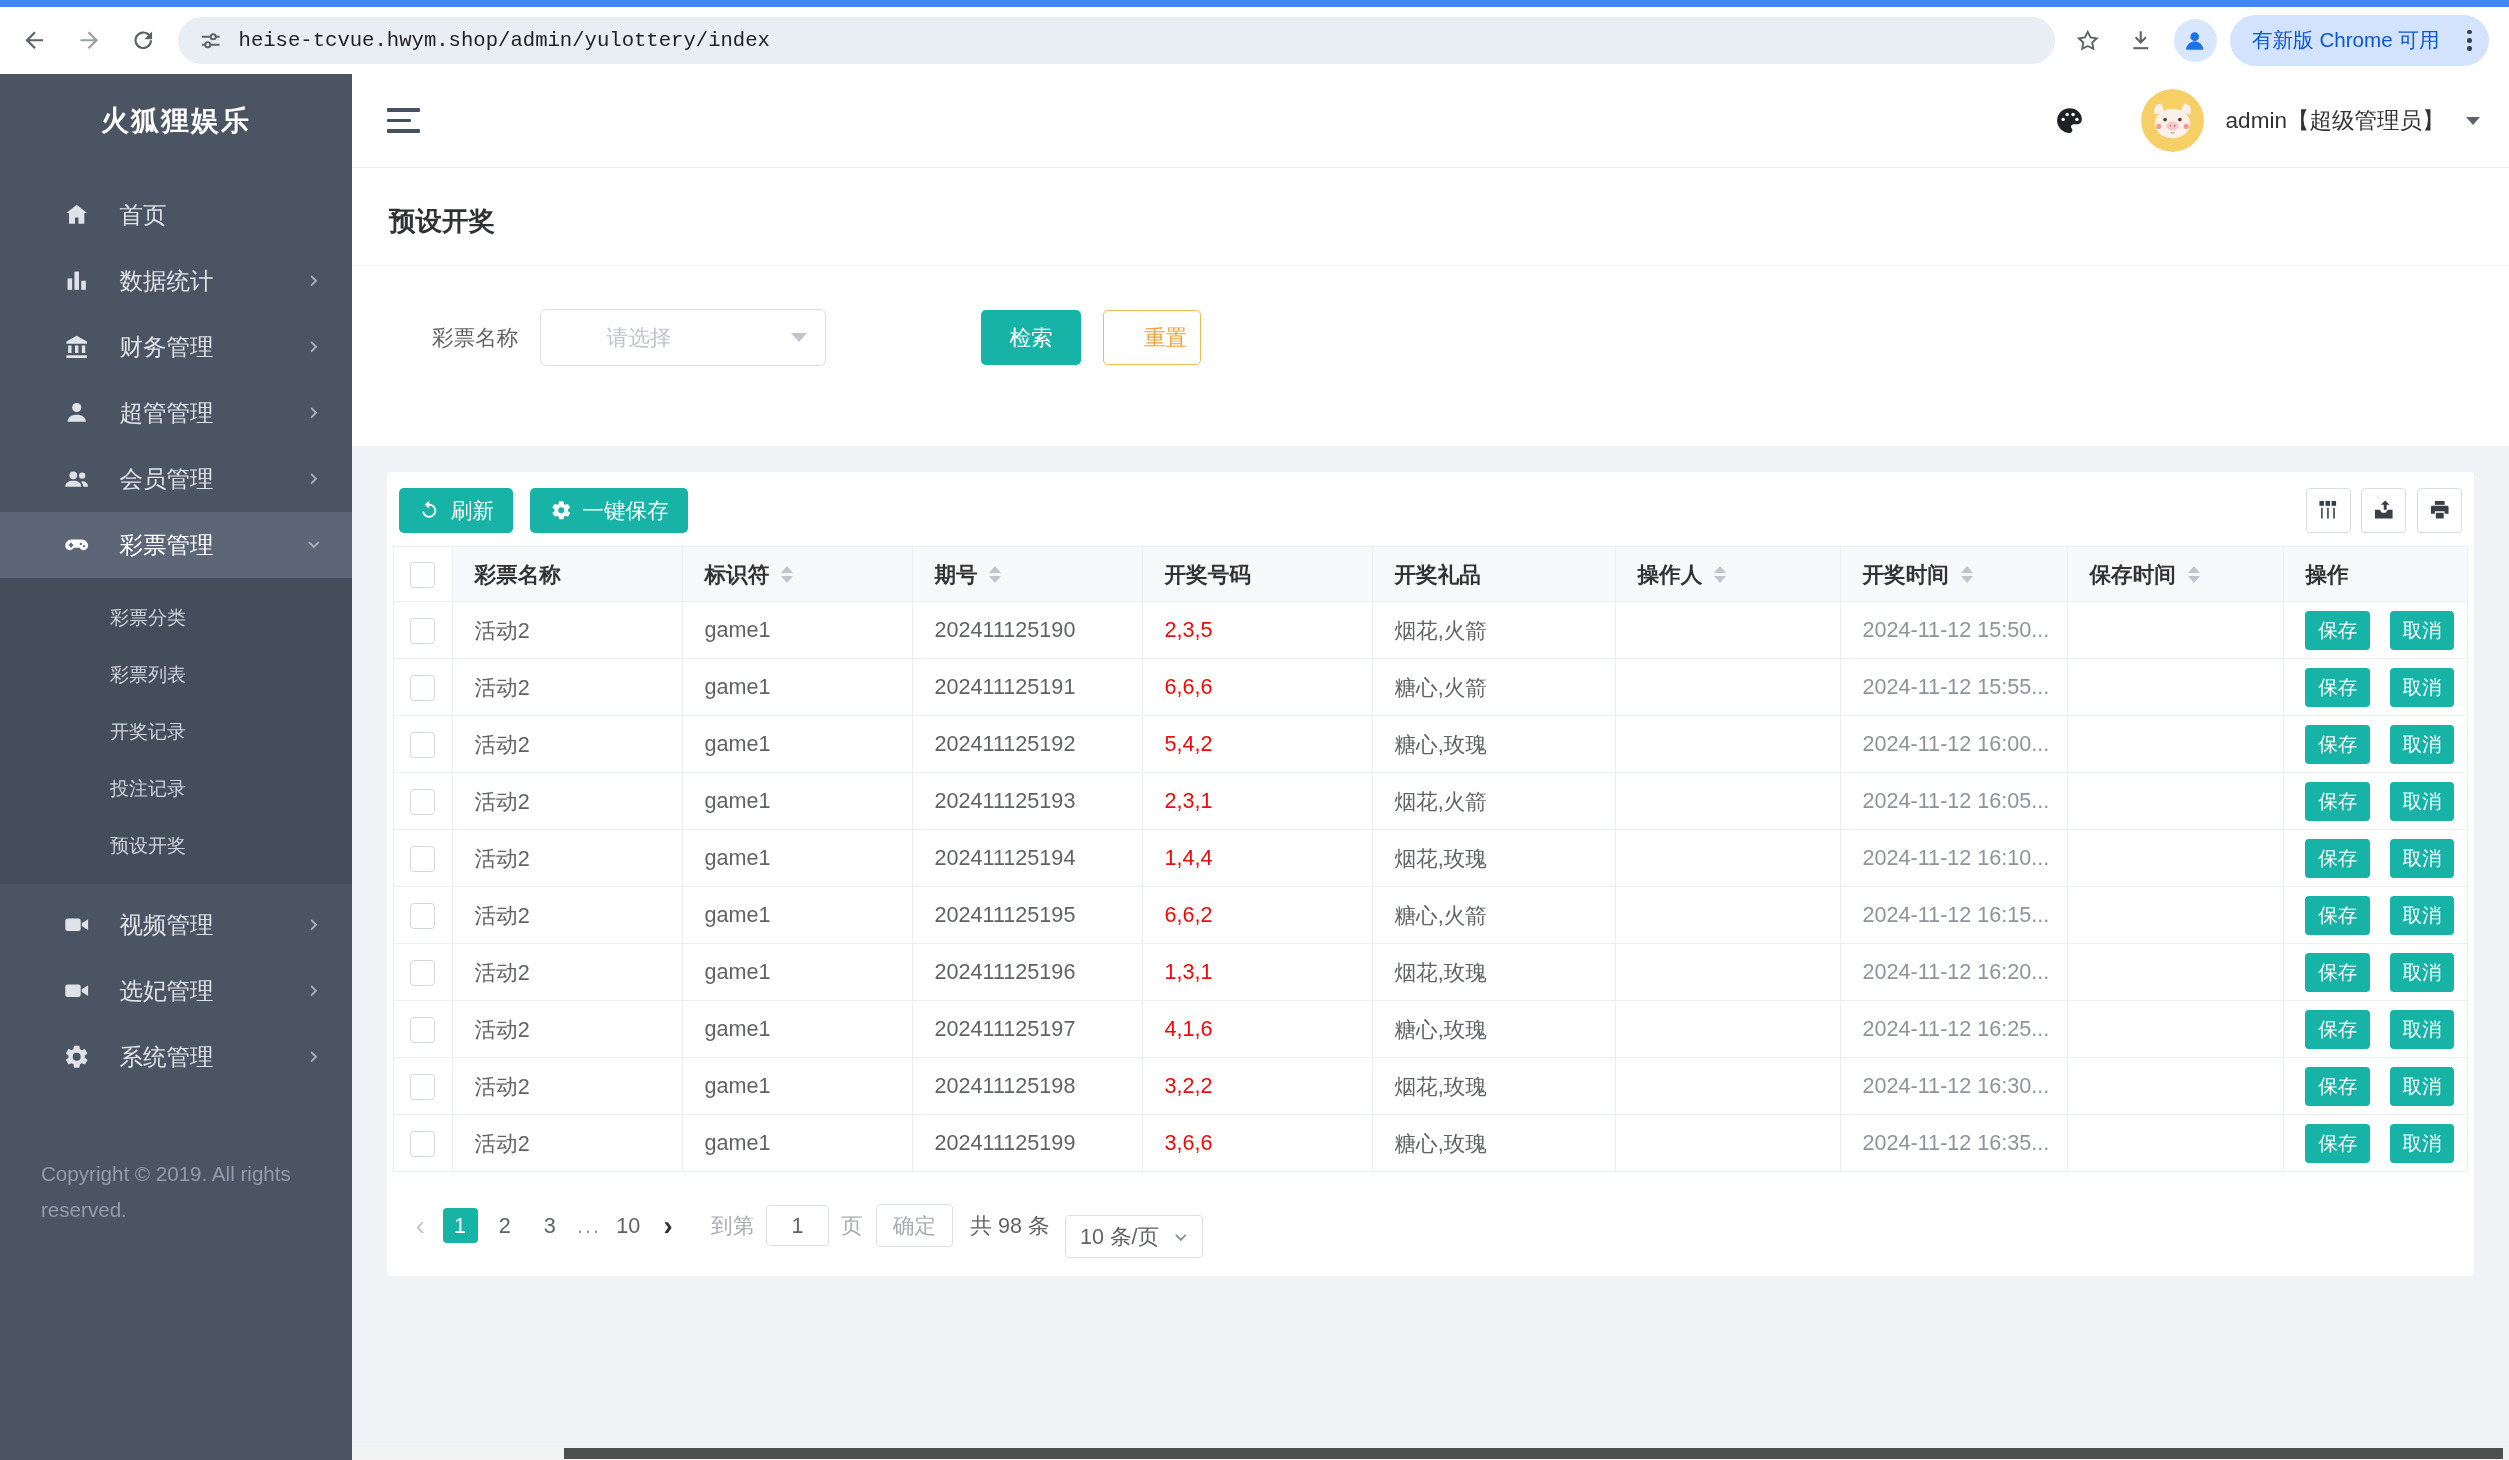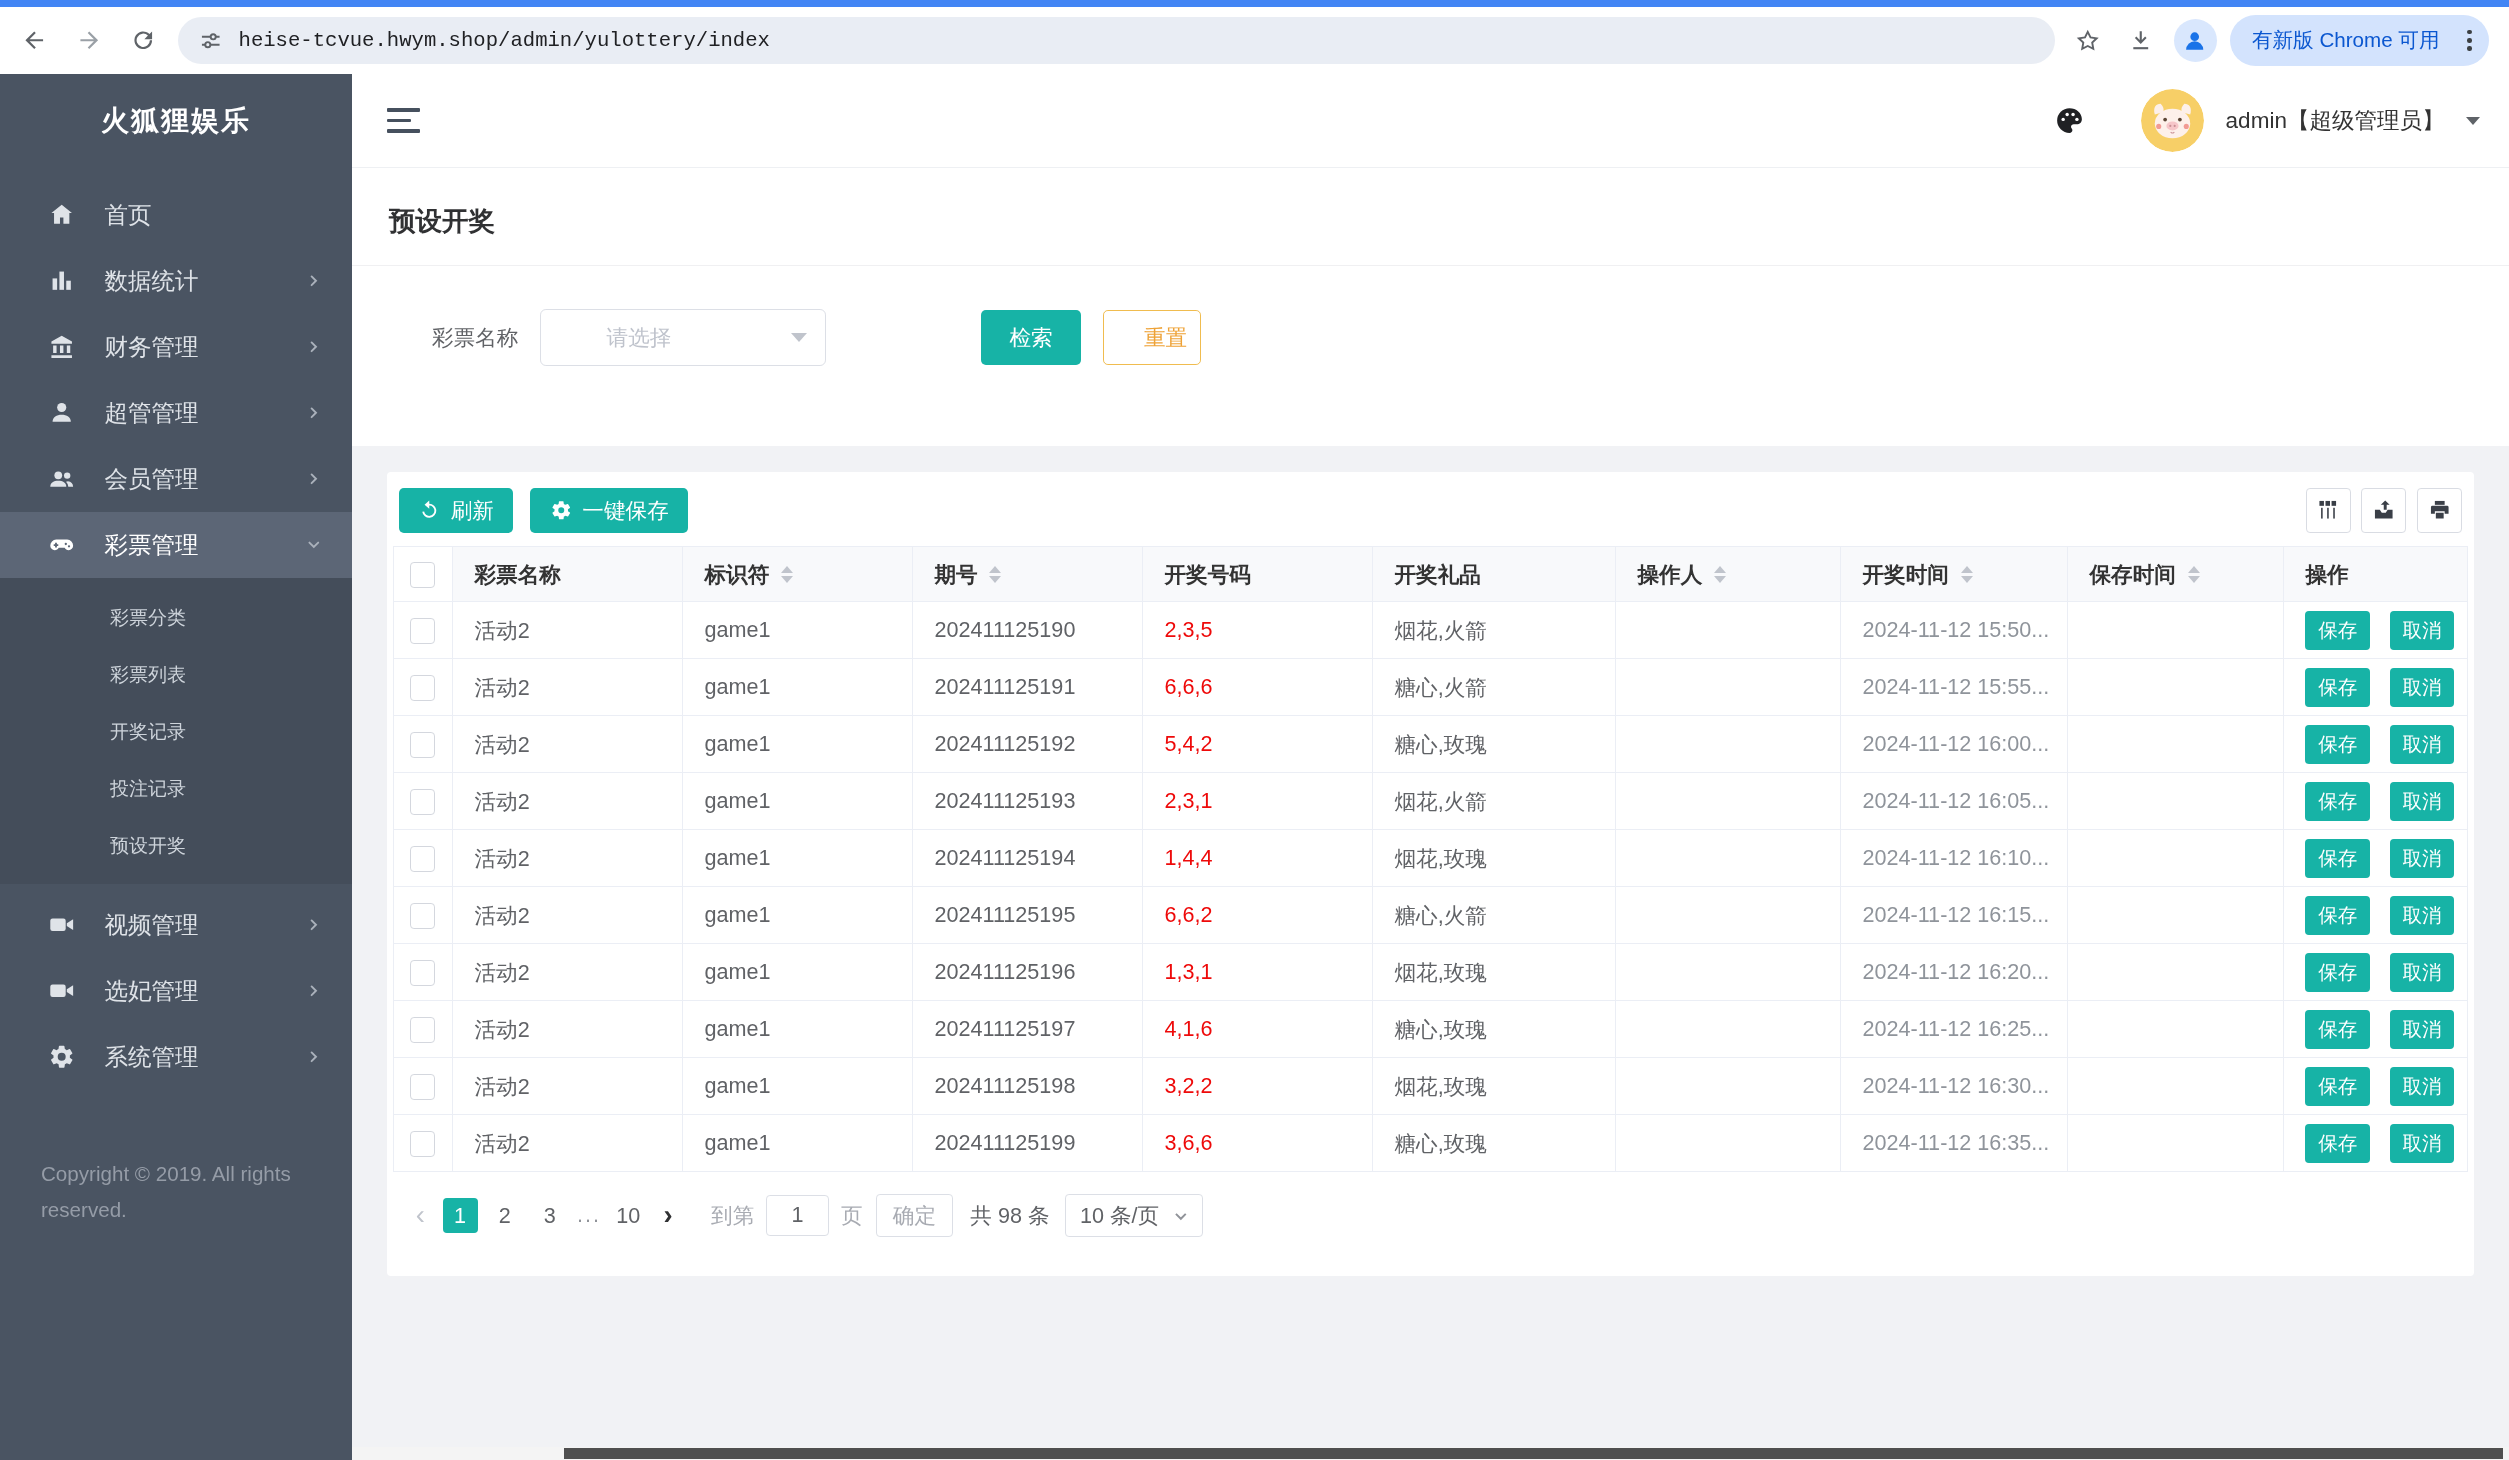--- a/index.html
+++ b/index.html
@@ -25,21 +25,21 @@
   .profile-circ svg{ width:27.4px; height:27.4px; fill:#1a73e8; }
   .update-pill{ height:51px; border-radius:25.5px; background:var(--chrome_badge_bg,#d3e3fd);
                 display:flex; align-items:center; gap:24px; padding:0 13.7px 0 21.6px; flex:0 0 auto;}
   .update-pill .pill-text{ font-size:20.6px; color:var(--chrome_badge_text,#0b57d0); white-space:nowrap;}
   .dots{ display:flex; flex-direction:column; gap:3.9px; padding:3.9px; }
   .dots i{ width:4.4px; height:4.4px; border-radius:50%; background:#3c4043; }
   
   .sidebar{ position:absolute; top:74px; left:0; bottom:0; width:352px; background:var(--sidebar_bg,#4a5462); color:#dfe3e8; }
   .logo{ height:94px; display:flex; align-items:center; justify-content:center; font-size:28px; font-weight:bold; color:#fff; letter-spacing:2px; }
   .menu{ padding-top:13.7px; }
-  .menu-item{ height:66px; display:flex; align-items:center; padding:0 29px 0 48px; gap:29px; font-size:23.5px; cursor:default;}
+  .menu-item{ height:66px; display:flex; align-items:center; padding:0 29px 0 63px; gap:29px; font-size:23.5px; cursor:default;}
   .mi-icon{ width:27.4px; height:27.4px; flex:0 0 auto; display:flex; }
   .mi-icon svg{ width:27.4px; height:27.4px; fill:currentColor; }
   .chev{ margin-left:auto; width:17.6px; height:17.6px; color:#aab1bb; display:flex; }
   .chev svg{ width:17.6px; height:17.6px; }
   .menu-item.active{ background:#5c6676; color:#fff; }
   .menu-item.active .chev{ transform:rotate(90deg); }
   .submenu{ background:rgba(0,0,0,0.08); padding:11.8px 0 9.8px; }
   .sub-item{ height:57px; display:flex; align-items:center; padding-left:110px; font-size:19px; color:#ced4db; }
   .vm{ margin-top:7.8px; }
   .copyright{ position:absolute; left:41px; top:1082px; width:284px; font-size:20.6px; line-height:1.75; color:#959ca7; }
@@ -94,21 +94,21 @@
   .pg-prev,.pg-next{ width:35px; text-align:center; font-size:27.4px; }
   .pg-prev{ color:#c0c4cc; } .pg-next{ color:#303133; font-weight:bold; }
   .pg-num{ min-width:35px; height:35px; line-height:35px; text-align:center; margin:0 4.9px; cursor:pointer;}
   .pg-num.active{ background:var(--accent,#17b3a6); color:#fff; border-radius:3.9px; }
   .pg-ellipsis{ margin:0 4.9px; color:#909399; letter-spacing:2px;}
   .pg-goto{ color:#a8abb2; margin-left:25.5px; }
   .pg-goto2{ color:#a8abb2; }
   .pg-input{ width:63px; height:41px; border:1px solid #dcdfe6; border-radius:3.9px; text-align:center; font-size:21.6px; color:#606266; margin:0 11.8px; font-family:inherit;}
   .pg-confirm{ height:43px; padding:0 15.7px; background:#fff; border:1px solid #dcdfe6; border-radius:3.9px; font-size:21.6px; color:#a8abb2; margin:0 17.6px 0 13.7px; cursor:pointer; font-family:inherit;}
   .pg-total{ color:#606266; margin-right:15.7px; }
-  .pg-size{ height:43px; border:1px solid #dcdfe6; border-radius:3.9px; display:flex; align-items:center; padding:0 13.7px; gap:13.7px; cursor:pointer;}
+  .pg-size{ height:43px; border:1px solid #dcdfe6; border-radius:3.9px; display:flex; align-items:center; padding:0 13.7px; gap:13.7px; cursor:pointer;margin-top:21px;}
   .pg-size svg{ width:15.7px; height:15.7px; stroke:#909399; }
   
   .hscroll{ position:absolute; left:352px; right:0; bottom:0; height:12.7px; background:#f4f4f4; }
   .hscroll-thumb{ position:absolute; left:212px; right:5.9px; top:1px; height:10.8px; background:#4f4f4f; }
 </style>
 </head>
 <body>
 
 <div class="screen">
 

